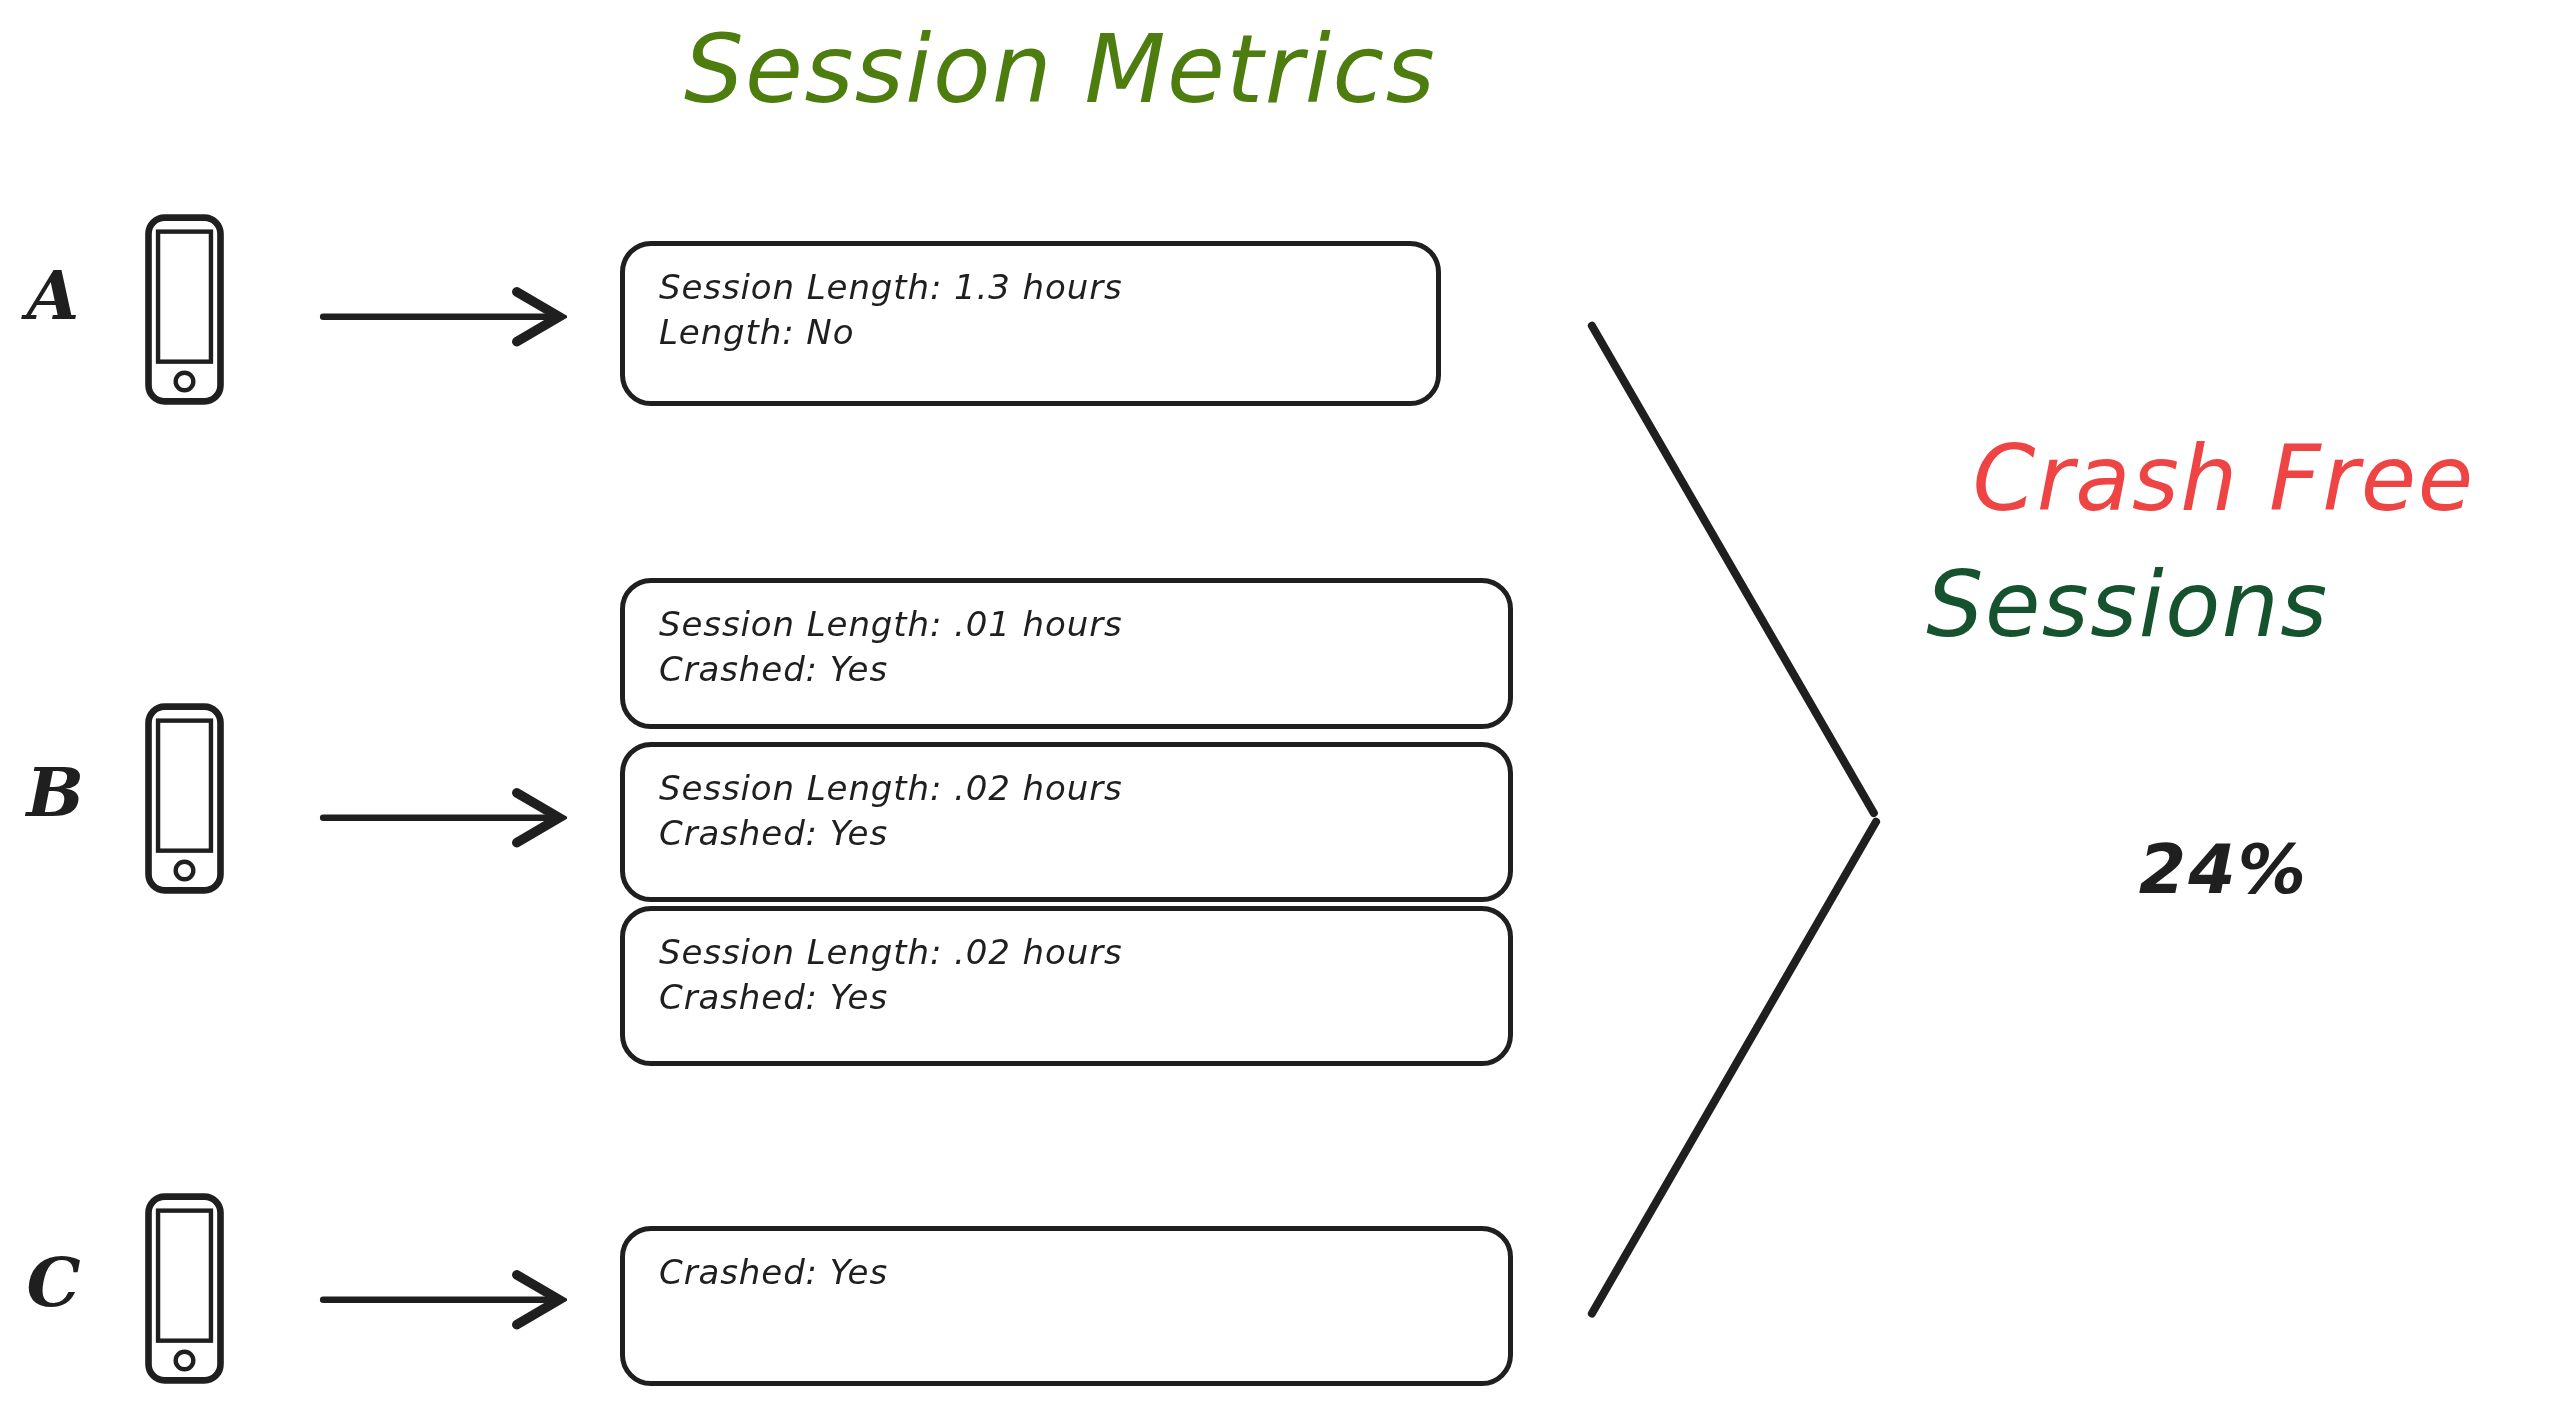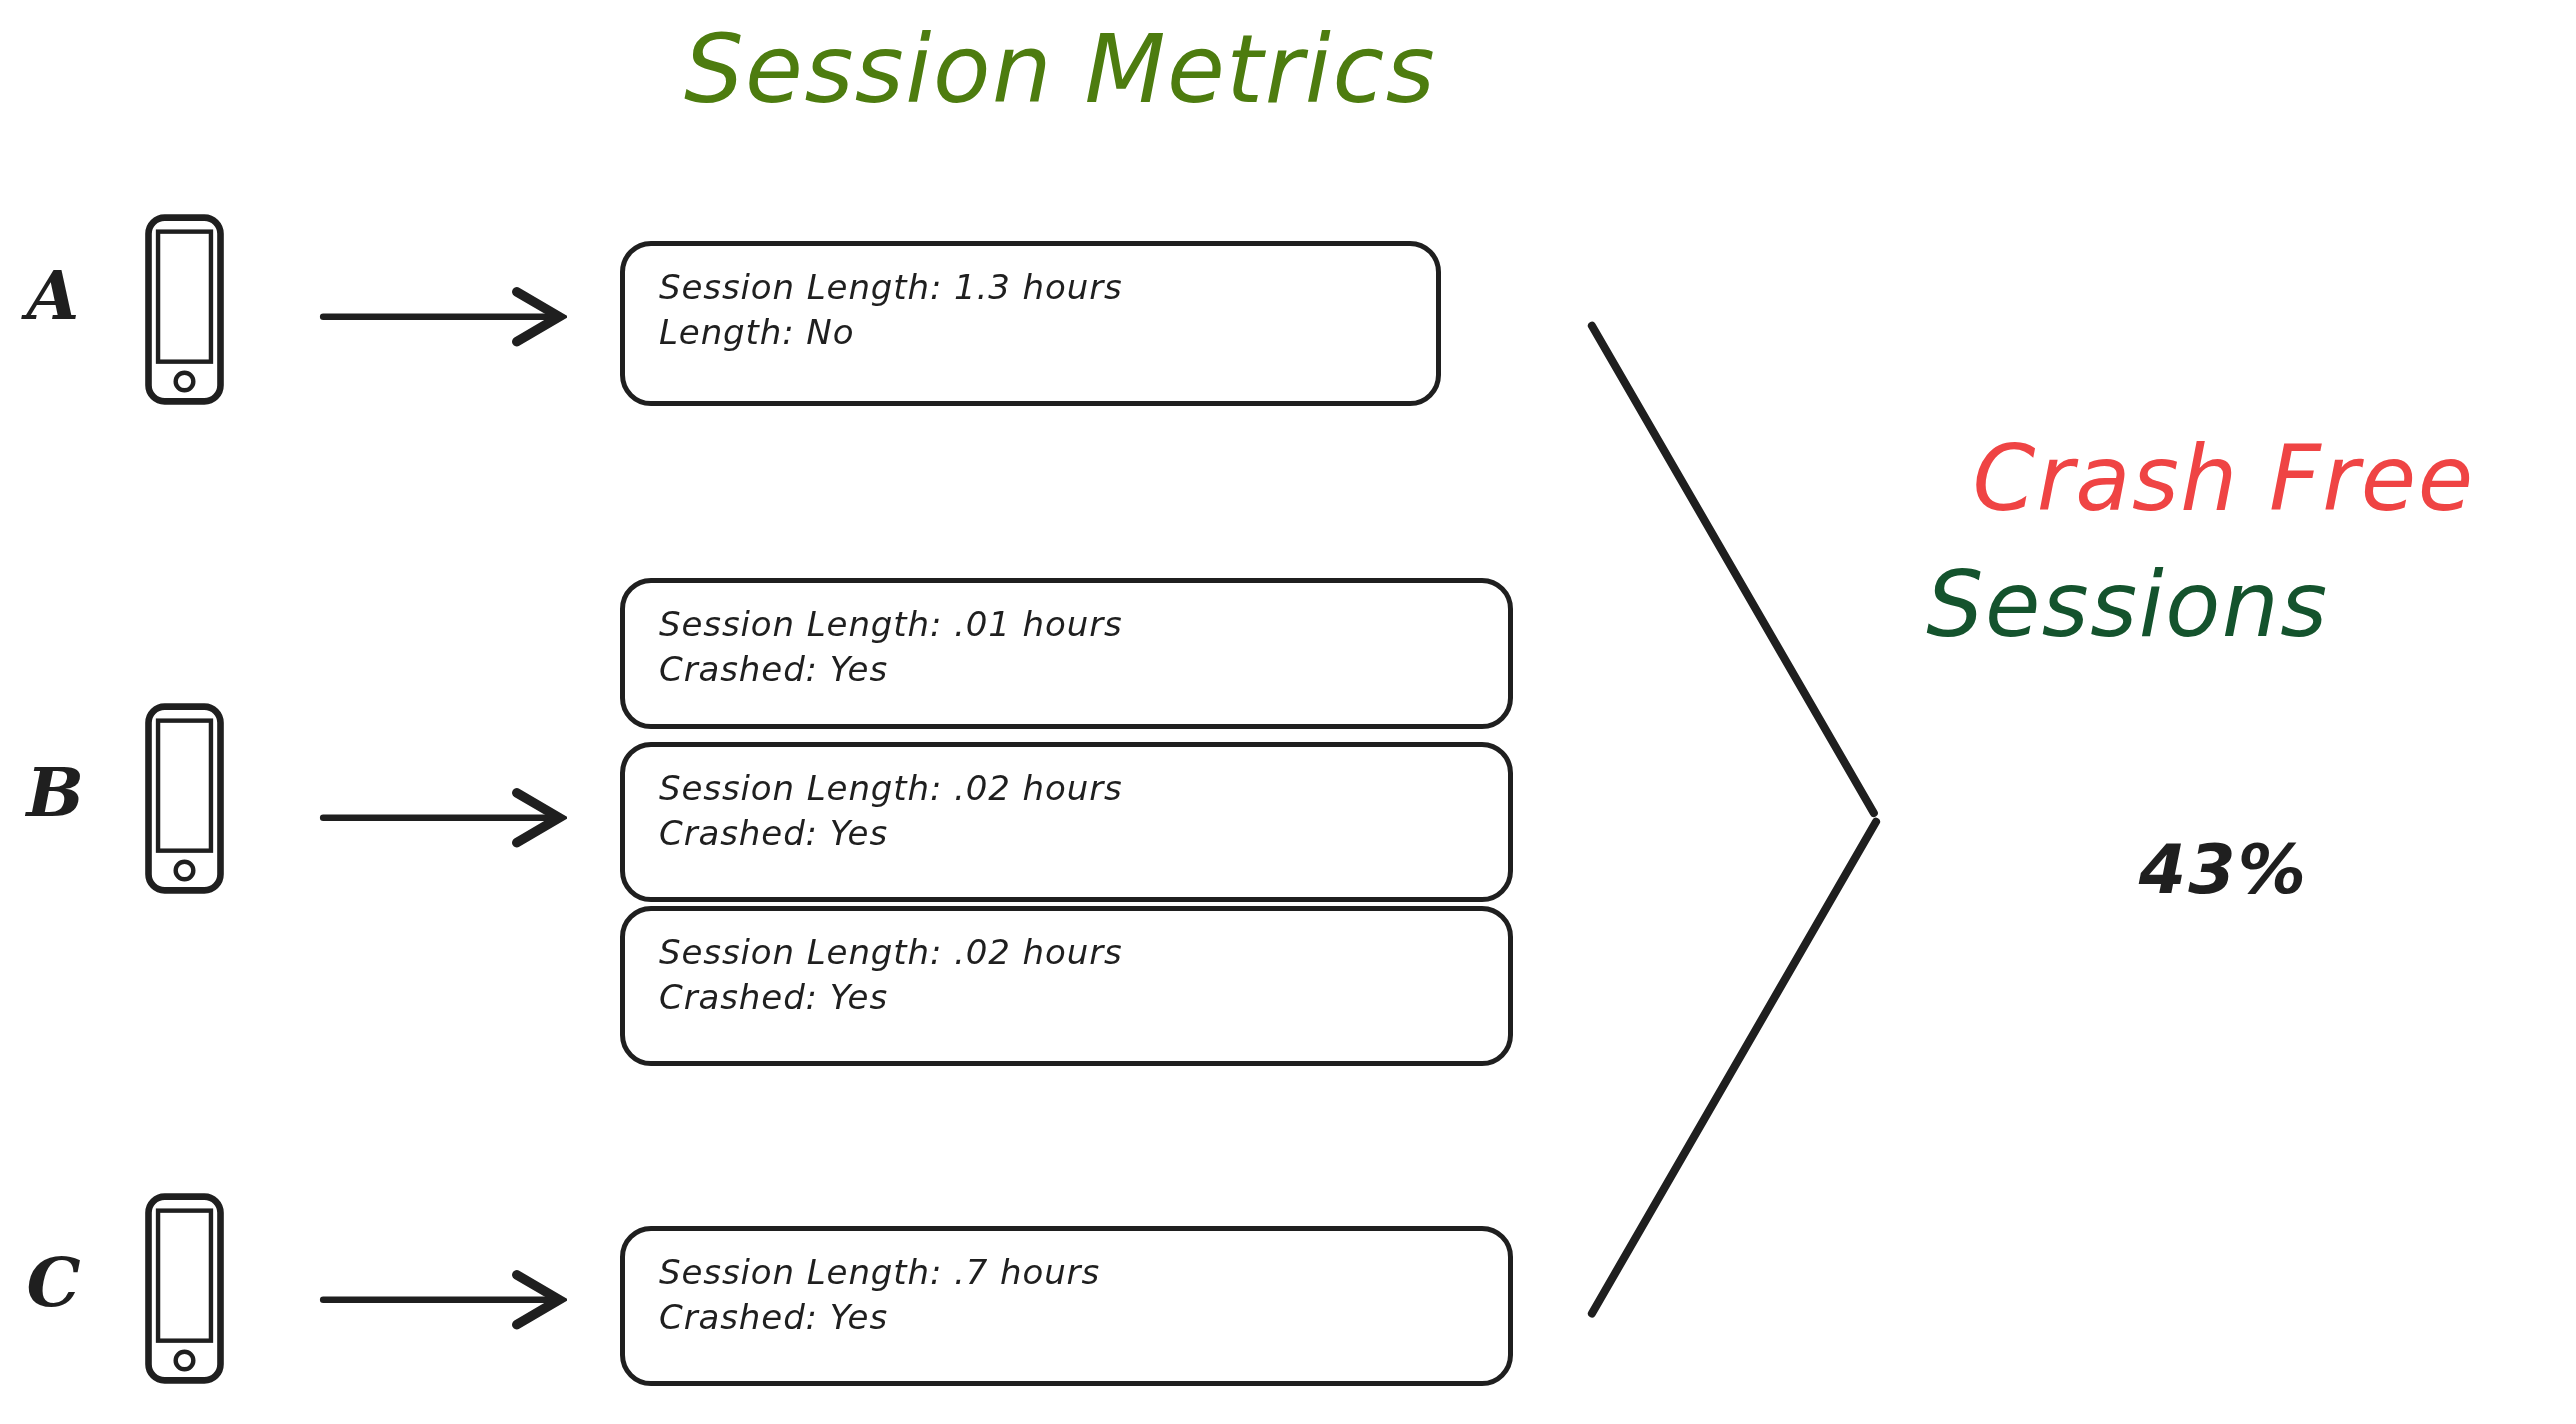--- a/index.html
+++ b/index.html
@@ -189,31 +189,30 @@
   </div>
 
   <div class="arrow" style="left:317px; top:1266px;">
     <svg width="250" height="66" viewBox="0 0 340 90" aria-hidden="true">
       <path d="M8 46 L326 46" stroke="#1f1f1f" stroke-width="9" stroke-linecap="round" fill="none"></path>
       <path d="M272 12 L330 46 L272 80" stroke="#1f1f1f" stroke-width="13" stroke-linecap="round" stroke-linejoin="miter" fill="none"></path>
     </svg>
   </div>
 
   <div class="session-card" style="left:620px; top:1226px; width:893px; height:160px;">
-    <div class="card-line">Session Length: .7 hours</div>
     <div class="card-line">Crashed: Yes</div>
   </div>
 
   <div class="bracket">
     <svg width="368" height="1060" viewBox="0 0 500 1440" aria-hidden="true">
       <path d="M42 43 L425 705" stroke="#1f1f1f" stroke-width="11" stroke-linecap="round" fill="none"></path>
       <path d="M428 717 L42 1385" stroke="#1f1f1f" stroke-width="11" stroke-linecap="round" fill="none"></path>
     </svg>
   </div>
 
   <div class="result-line result-primary">Crash Free</div>
 
   <div class="result-line result-secondary">Sessions</div>
 
-  <div class="result-line result-value">43%</div>
+  <div class="result-line result-value">24%</div>
 
 </div>
 
 
 </body></html>

